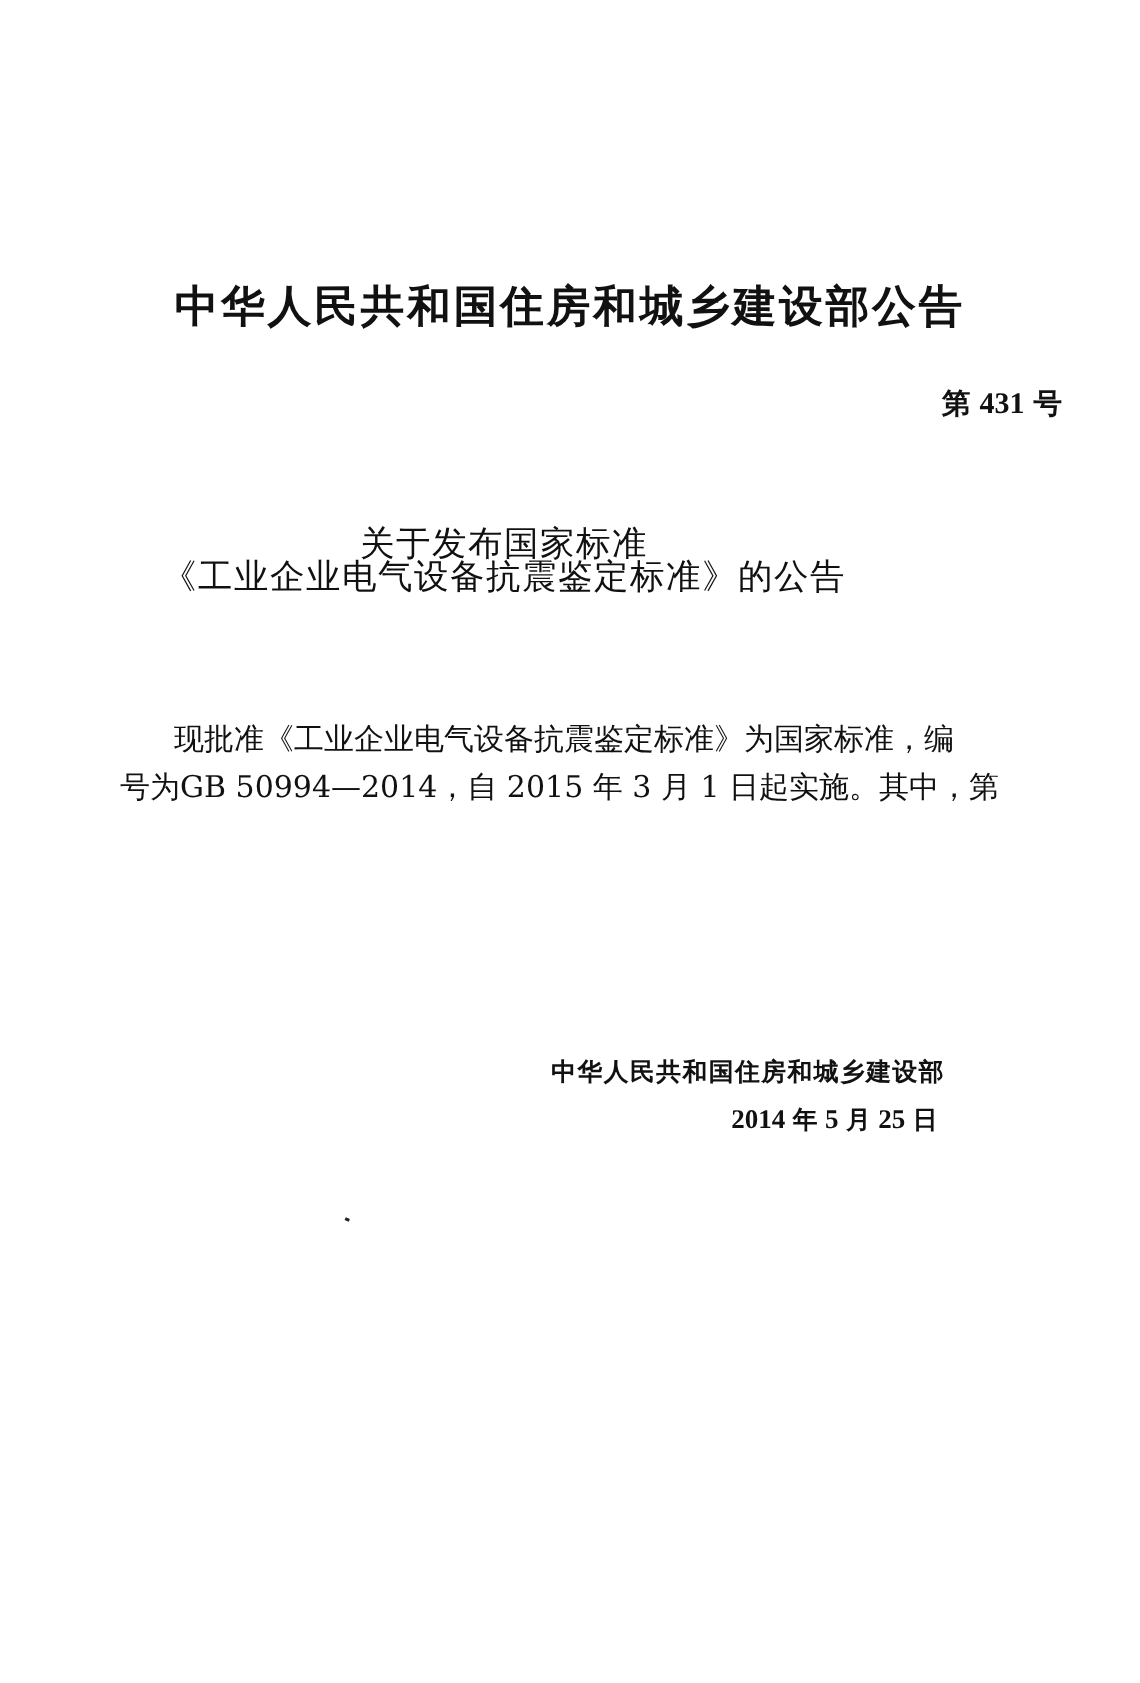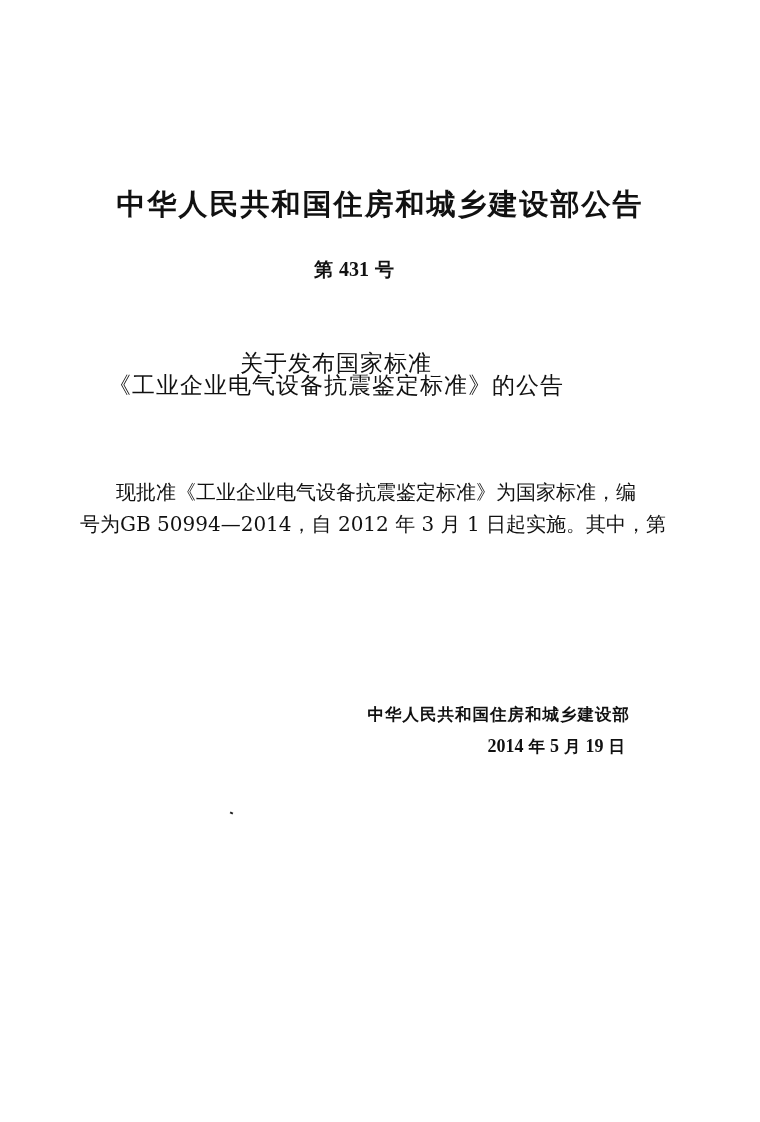--- a/index.html
+++ b/index.html
@@ -28,21 +28,21 @@
       font-size: 29px;
       font-weight: bold;
       letter-spacing: 2px;
       line-height: 40px;
       margin: 0;
     }
     .issue-number {
       position: absolute;
       left: 0; top: 255px;
       width: 708px;
-      text-align: center;
+      text-align: right;
       font-size: 19px;
       font-weight: bold;
       line-height: 28px;
     }
     .issue-number .num {
       font-family: "Liberation Serif", "DejaVu Serif", serif;
       font-size: 20px;
       margin: 0 6px;
     }
     .subtitle {
@@ -122,25 +122,25 @@
 
   <div class="issue-number">
     <span>第</span><span class="num">431</span><span>号</span>
   </div>
 
   <h2 class="subtitle line1">关于发布国家标准</h2>
   <h2 class="subtitle line2">《工业企业电气设备抗震鉴定标准》的公告</h2>
 
   <div class="body-text para1">
     <span class="line indent">现批准《工业企业电气设备抗震鉴定标准》为国家标准，编</span>
-    <span class="line">号为GB 50994—2014，自 2012 年 3 月 1 日起实施。其中，第</span>
+    <span class="line">号为GB 50994—2014，自 2015 年 3 月 1 日起实施。其中，第</span>
   </div>
 
 
   <div class="signer">中华人民共和国住房和城乡建设部</div>
 
   <div class="sign-date">
-    <span class="n">2014</span><span>年</span><span class="n">5</span><span>月</span><span class="n">19</span><span>日</span>
+    <span class="n">2014</span><span>年</span><span class="n">5</span><span>月</span><span class="n">25</span><span>日</span>
   </div>
 
   <div class="scan-dot"></div>
 
 </div>
 
 </body></html>

